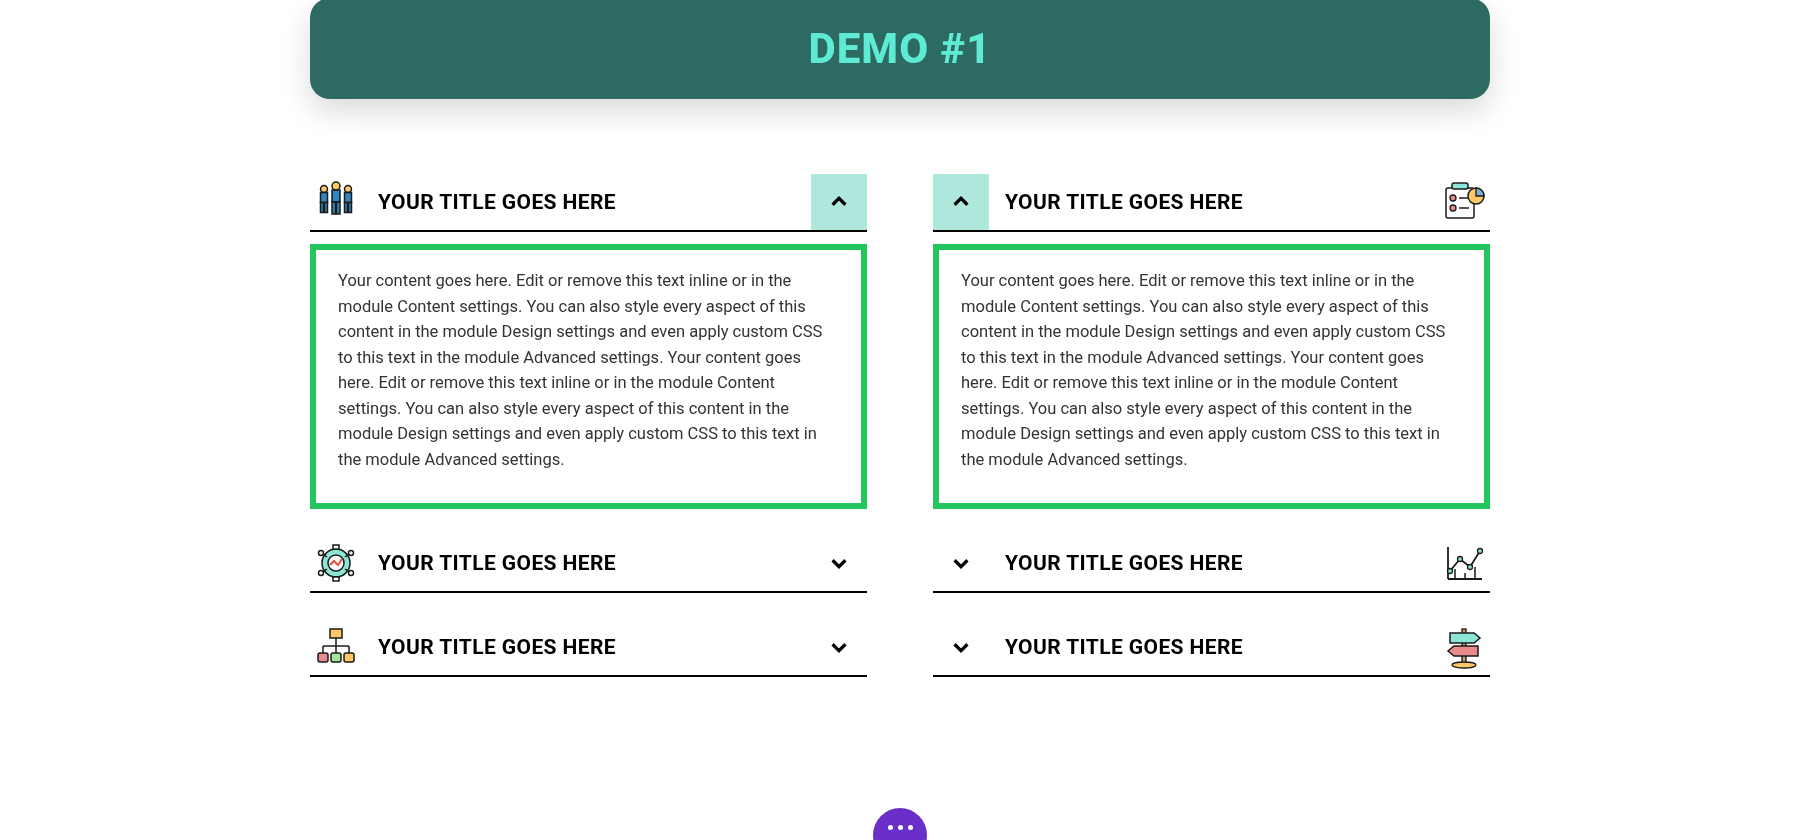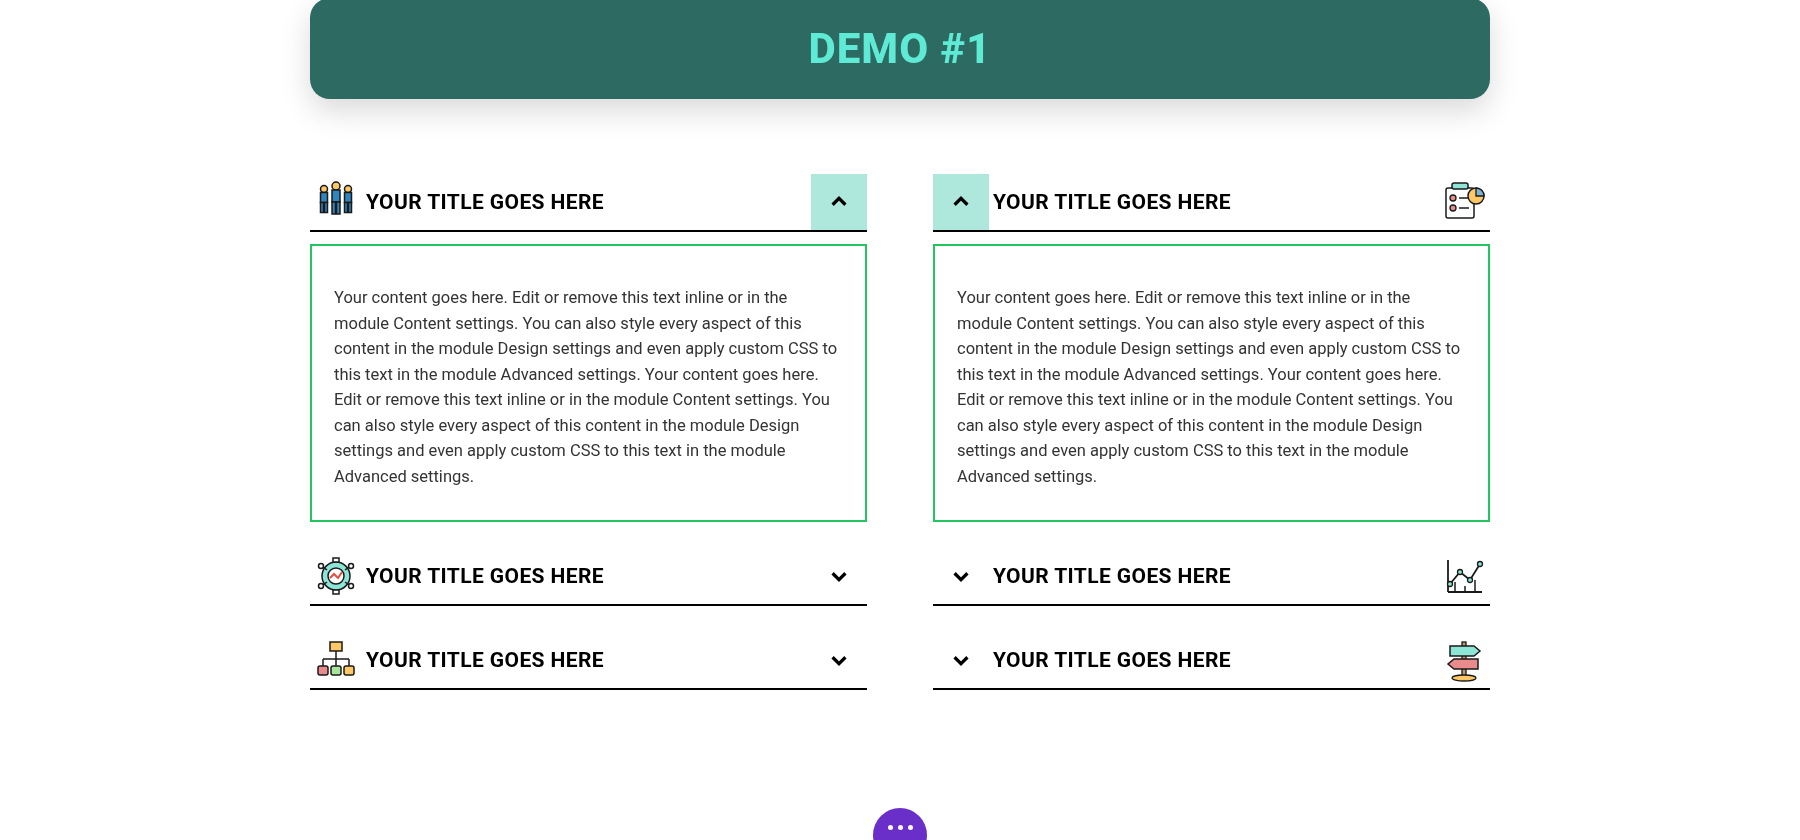--- a/index.html
+++ b/index.html
@@ -35,21 +35,21 @@
       gap: 66px;
     }
     .column { flex: 1; }
     .accordion-item { margin-bottom: 26px; }
     .accordion-header {
       display: flex;
       align-items: center;
       border-bottom: 2px solid #000;
       cursor: pointer;
       height: 58px;
-      gap: 4px;
+      gap: 16px;
     }
     .accordion-header.open .toggle-btn { background: #aee7dc; }
     .toggle-btn {
       width: 56px;
       height: 56px;
       display: flex;
       align-items: center;
       justify-content: center;
       flex-shrink: 0;
     }
@@ -71,22 +71,22 @@
     .acc-icon {
       width: 52px;
       height: 52px;
       display: flex;
       align-items: center;
       justify-content: center;
       flex-shrink: 0;
     }
     .acc-icon svg { width: 48px; height: 48px; }
     .accordion-body {
-      border: 2px solid #22c55e;
-      padding: 39px 22px 30px 22px;
+      border: 6px solid #22c55e;
+      padding: 18px 22px 30px 22px;
       margin-top: 12px;
       font-size: 16.5px;
       line-height: 1.55;
       color: #333;
     }
     
     .left .accordion-header { }
     .left .order-icon { order: 1; }
     .left .order-title { order: 2; }
     .left .order-toggle { order: 3; }

